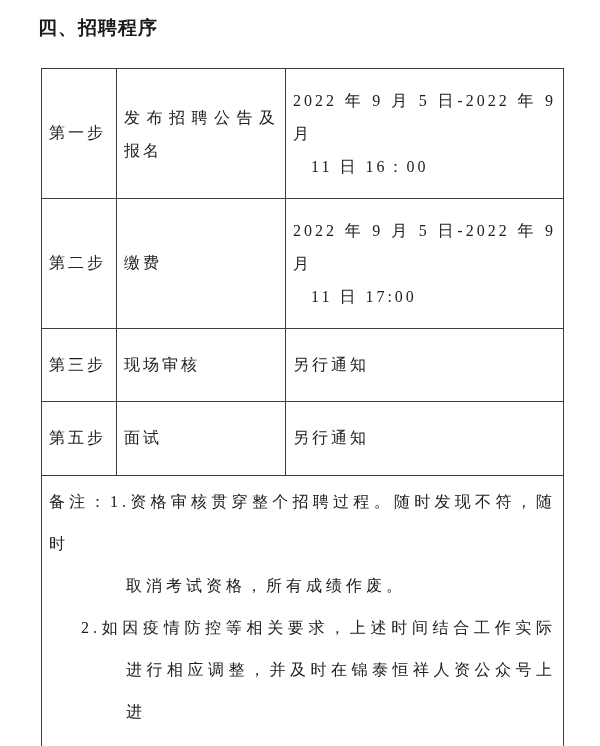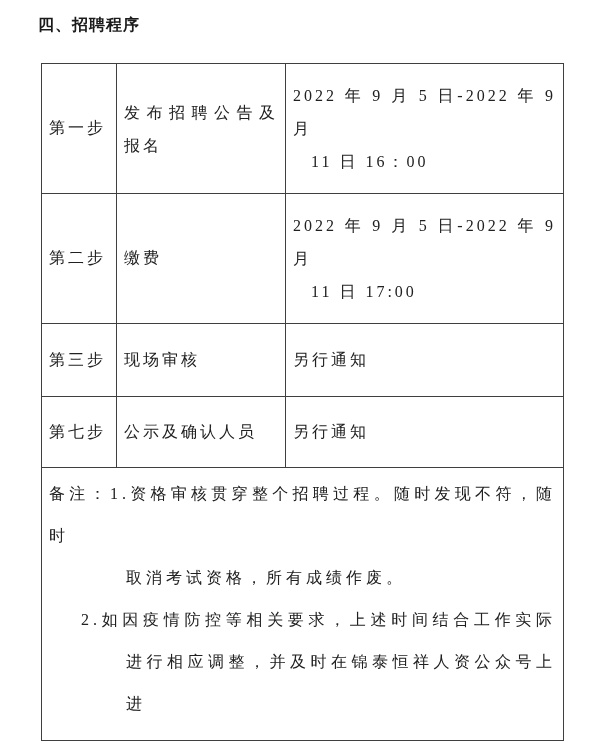--- a/index.html
+++ b/index.html
@@ -6,21 +6,21 @@
   body {
     width: 600px; height: 746px;
     background: #ffffff;
     font-family: "Liberation Serif", "DejaVu Serif", serif;
     color: #212121;
     overflow: hidden;
   }
   .doc { padding-top: 15px; }
   .title {
     margin: 0 0 0 38px;
-    font-size: 16px;
+    font-size: 19px;
     font-weight: bold;
     letter-spacing: 1px;
     color: #1b1b1b;
   }
   table.proc {
     margin: 27px 0 0 41px;
     width: 522px;
     border-collapse: collapse;
     table-layout: fixed;
   }
@@ -92,27 +92,27 @@
         </td>
       </tr>
 
       <tr class="r2">
         <td><span>第三步</span></td>
         <td><span>现场审核</span></td>
         <td><span>另行通知</span></td>
       </tr>
 
 
+      <tr class="r4">
+        <td><span>第五步</span></td>
+        <td><span>面试</span></td>
+        <td><span>另行通知</span></td>
+      </tr>
 
 
-      <tr class="r6">
-        <td><span>第七步</span></td>
-        <td><span>公示及确认人员</span></td>
-        <td><span>另行通知</span></td>
-      </tr>
 
       <tr class="rn">
         <td class="notes" colspan="3">
           <div class="ln jl"><span>备注：</span><span>1.</span><span>资格审核贯穿整个招聘过程。随时发现不符，随时</span></div>
           <div class="ln ind2">取消考试资格，所有成绩作废。</div>
           <div class="ln ind1 jl"><span>2.</span><span>如因疫情防控等相关要求，上述时间结合工作实际</span></div>
           <div class="ln ind2 jl">进行相应调整，并及时在锦泰恒祥人资公众号上进</div>
 
         </td>
       </tr>

